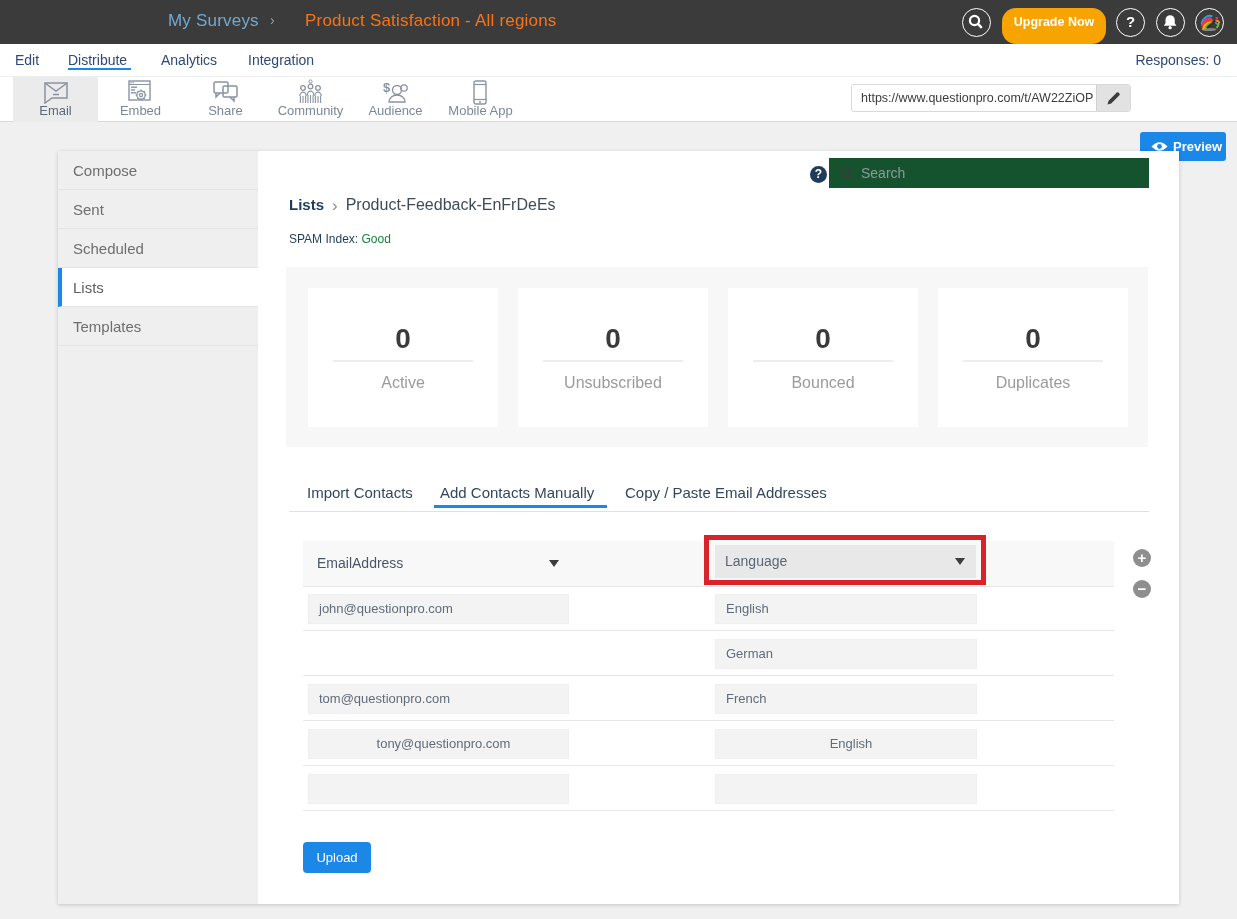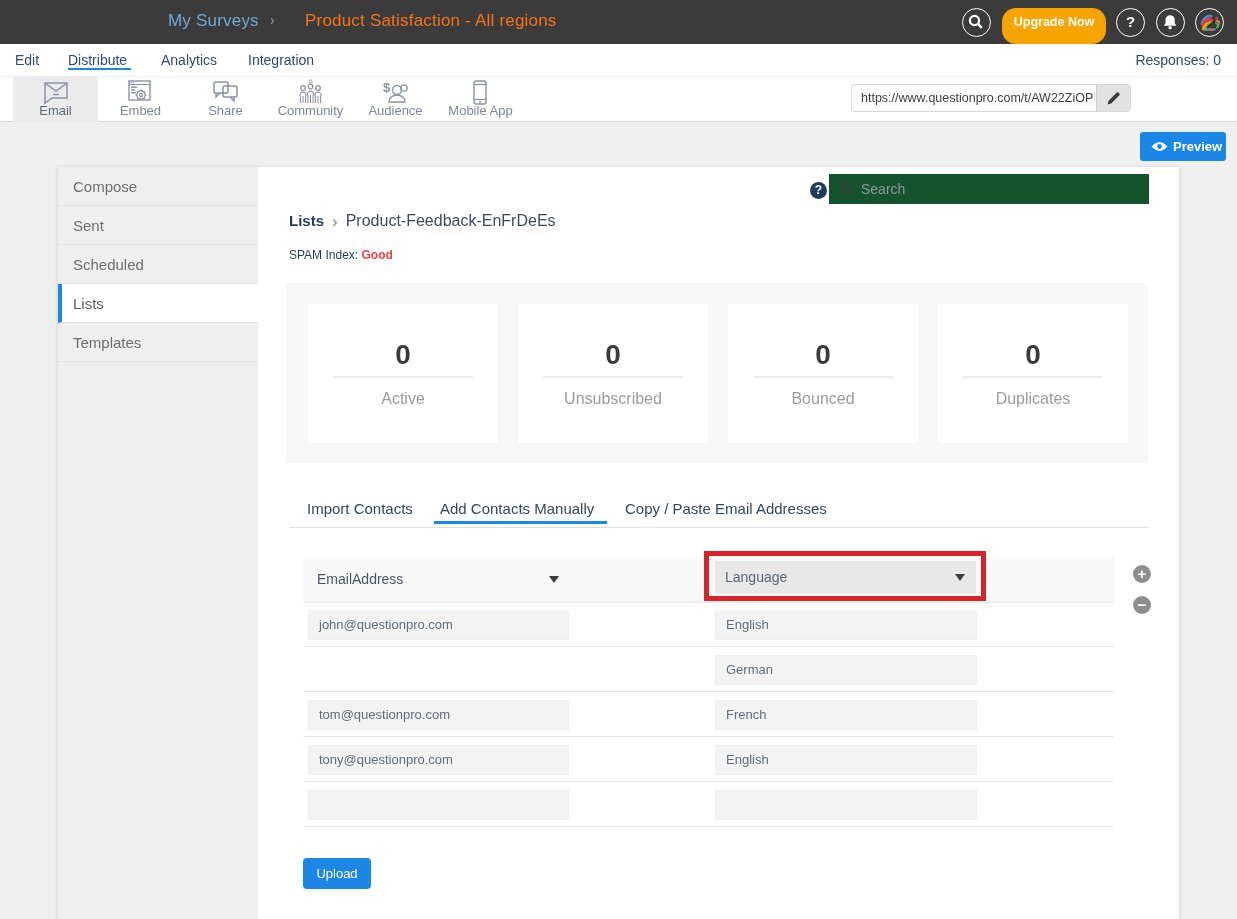--- a/index.html
+++ b/index.html
@@ -29,35 +29,35 @@
   .tcell { position:absolute; top:0; height:45px; text-align:center; }
   .tcell .lbl { position:absolute; left:0; right:0; bottom:4px; font-size:13px; color:#7d8798; }
   .tcell.sel { background:#ebebeb;text-decoration:underline; }
   .tcell.sel .lbl { color:#5d6878; }
   .urlbox { position:absolute; left:851px; top:7px; width:280px; height:28px; background:#fff; border:1px solid #d9d9d9; border-radius:3px; }
   .urlbox .txt { position:absolute; left:9px; top:6px; font-size:12.5px; color:#3c3c3c; white-space:nowrap; overflow:hidden; width:232px; }
   .urlbox .pen { position:absolute; right:0; top:0; width:34px; height:26px; background:#e2e2e2; border-left:1px solid #d0d0d0; border-radius:0 3px 3px 0; }
   .preview { position:absolute; left:1140px; top:7px; width:86px; height:29px; background:#1b87e6; border-radius:3px; color:#fff; font-size:13px; font-weight:bold; text-align:right; line-height:29px;margin-top:48px; }
 
   
-  .card { position:absolute; left:58px; top:151px; width:1121px; height:753px; background:#fff; box-shadow:0 1px 4px rgba(0,0,0,.18);margin-top:16px; }
+  .card { position:absolute; left:58px; top:151px; width:1121px; height:753px; background:#fff; box-shadow:0 1px 4px rgba(0,0,0,.18); }
   .sidebar { position:absolute; left:0; top:0; width:200px; height:753px; background:#efefef; }
   .sitem { position:relative; height:39px; line-height:39px; padding-left:15px; font-size:15px; color:#6e6e6e; border-bottom:1px solid #e4e4e4; }
   .sitem.active { background:#fff; color:#5d5d5d; border-left:4px solid #1b87e6; padding-left:11px; }
 
   .help { position:absolute; left:752px; top:15px; width:17px; height:17px; background:#1f3c5c; color:#fff; border-radius:50%; font-size:12px; font-weight:bold; text-align:center; line-height:17px; }
   .search { position:absolute; left:771px; top:7px; width:320px; height:30px; background:#14532d; }
   .search .ph { position:absolute; left:32px; top:7px; font-size:14px; color:#8f979f; }
 
   .bcrumb { position:absolute; left:231px; top:44px; font-size:16px; }
   .bcrumb .l1 { color:#1f3c5c; font-weight:bold; font-size:15px; }
   .bcrumb .sep { color:#8a8a8a; font-size:17px; padding:0 8px; position:relative; top:1px; }
   .bcrumb .l2 { color:#3f4a59; }
   .spam { position:absolute; left:231px; top:81px; font-size:12px; color:#1f3c5c; }
-  .spam span { color:#ef4444;font-weight:bold; }
+  .spam span { color:#15803d; }
 
   .stats { position:absolute; left:228px; top:116px; width:862px; height:180px; background:#f7f7f7; }
   .scard { position:absolute; top:21px; width:190px; height:139px; background:#fff; text-align:center; }
   .scard .num { margin-top:35px; font-size:28px; font-weight:bold; color:#3b3b3b; }
   .scard .div { width:140px; height:2px; background:#ededed; margin:5px auto 0; }
   .scard .lbl { margin-top:12px; font-size:16px; color:#9b9b9b; }
 
   .tabs { position:absolute; left:231px; top:330px; width:860px; height:31px; border-bottom:1px solid #e0e0e0; }
   .tab { position:absolute; top:3px; font-size:15px; color:#32475e; }
   .tab.active { border-bottom:none; }
@@ -292,21 +292,21 @@
         <div class="inp c1">john@questionpro.com</div>
         <div class="inp c2">English</div>
       </div>
     <div class="trow" style="top:480px;">
         <div class="inp c2">German</div>
       </div>
     <div class="trow" style="top:525px;">
         <div class="inp c2">French</div>
         <div class="inp c1">tom@questionpro.com</div>
       </div>
-    <div class="trow" style="top:570px;">
+    <div class="trow" style="top:570px;text-align:center;">
         <div class="inp c1">tony@questionpro.com</div>
         <div class="inp c2">English</div>
       </div>
     <div class="trow" style="top:615px;">
         <div class="inp c1"></div>
         <div class="inp c2"></div>
       </div>
 
     <div class="pm" style="left:1075px; top:398px;">+</div>
     <div class="pm" style="left:1075px; top:429px;">−</div>

